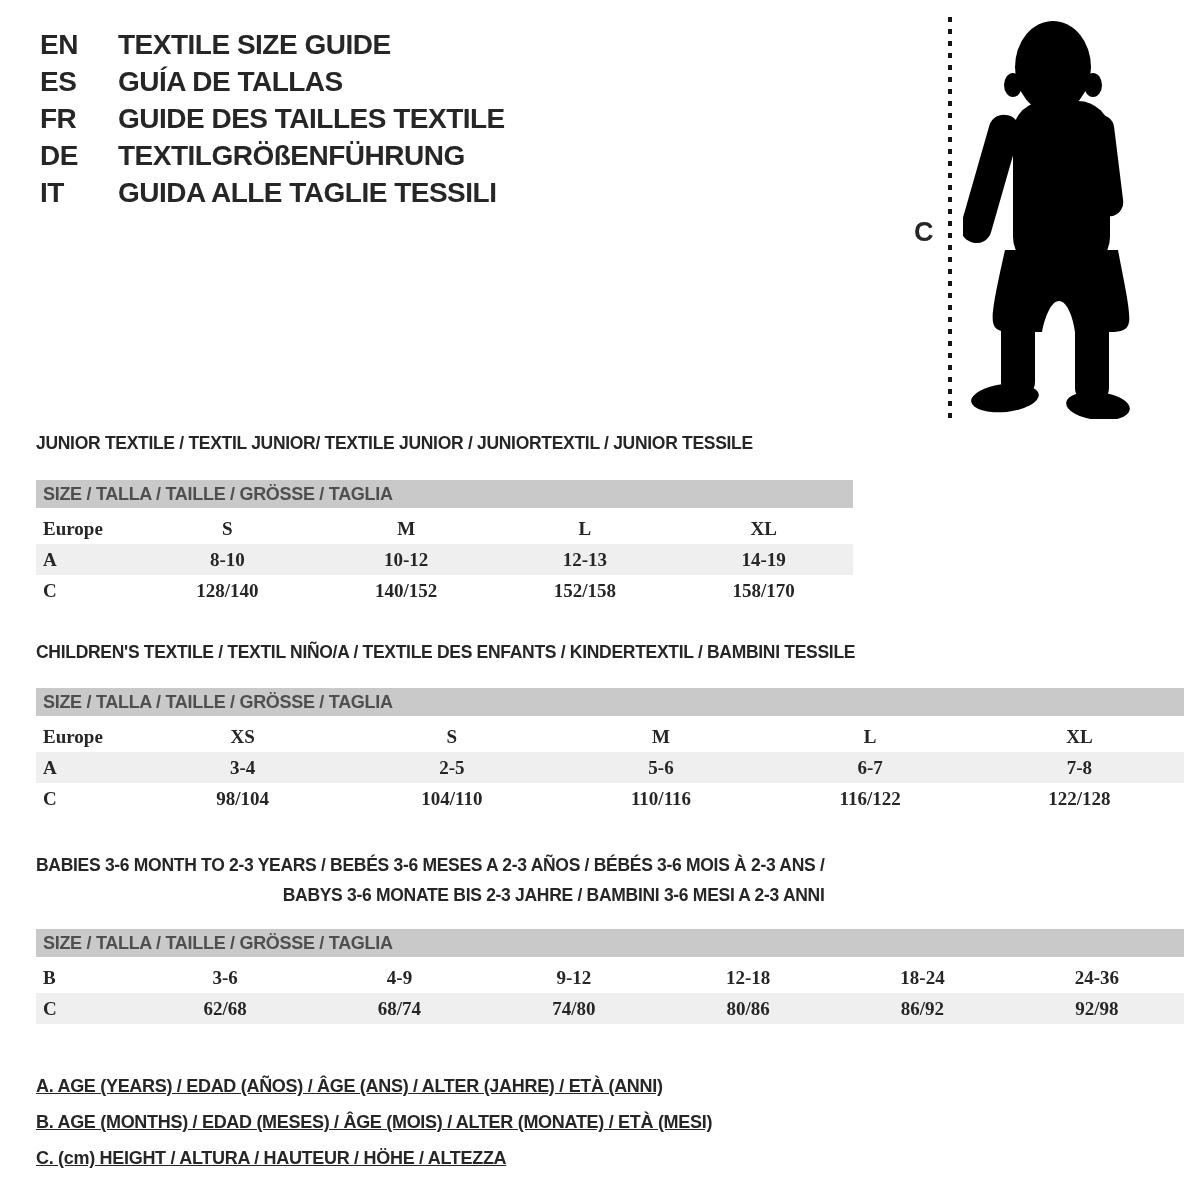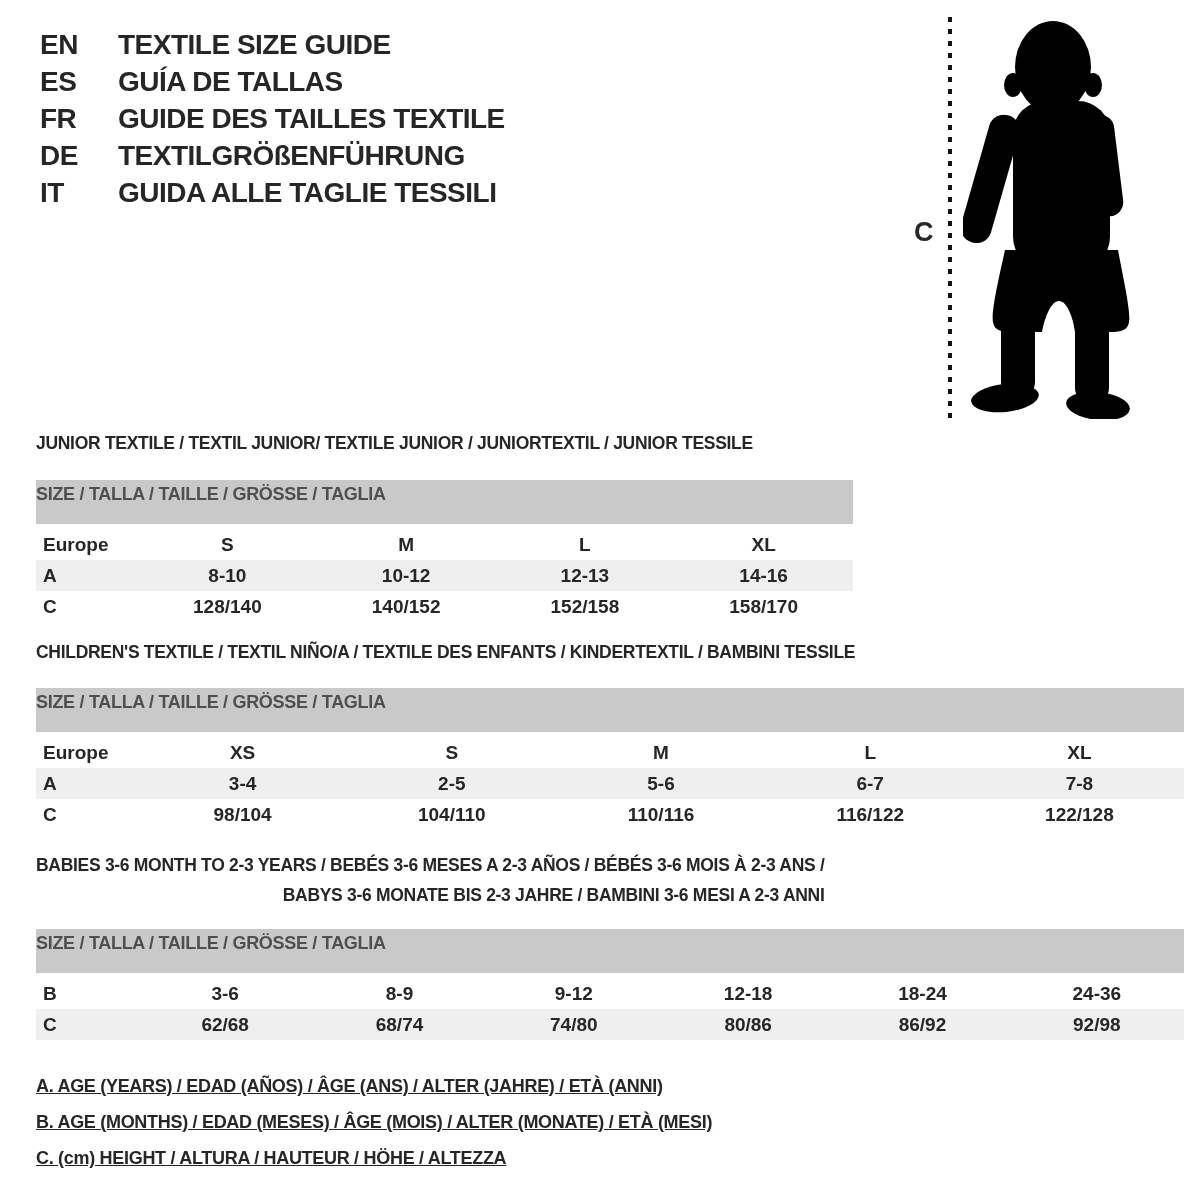--- a/index.html
+++ b/index.html
@@ -22,23 +22,23 @@
   
   .section-title{font-size:17.5px;letter-spacing:-0.3px;white-space:nowrap;text-align:right;}
   .title-junior{left:36px;top:433px;}
   .title-children{left:36px;top:642px;}
   .title-babies{left:36px;top:850px;line-height:30px;}
   
   .size-table{left:36px;}
   .t-junior{top:480px;width:817px;}
   .t-children{top:688px;width:1148px;}
   .t-babies{top:929px;width:1148px;}
-  .band{height:44px;line-height:28px;background:#c9c9c9;color:#4f4f4f;
-        font-size:18px;letter-spacing:-0.3px;margin-bottom:5px;white-space:nowrap;}
-  .row{display:flex;height:31px;line-height:31px;font-size:19px;}
+  .band{height:28px;line-height:28px;background:#c9c9c9;color:#4f4f4f;
+        padding-left:7px;font-size:18px;letter-spacing:-0.3px;margin-bottom:5px;white-space:nowrap;}
+  .row{display:flex;height:31px;line-height:31px;font-size:19px;font-family:Liberation Serif, serif;}
   .row.shaded{background:#efefef;}
   .row .label{width:95px;padding-left:7px;text-align:left;}
   .row .cell{flex:1;text-align:center;}
   
   .legend{left:36px;top:1068px;text-decoration:underline;}
   .legend-line{height:36px;line-height:36px;font-size:18px;letter-spacing:-0.3px;white-space:nowrap;}
 </style>
 </head>
 <body>
 
@@ -98,21 +98,21 @@
       <span class="cell">S</span>
       <span class="cell">M</span>
       <span class="cell">L</span>
       <span class="cell">XL</span>
     </div>
     <div class="row shaded">
       <span class="label">A</span>
       <span class="cell">8-10</span>
       <span class="cell">10-12</span>
       <span class="cell">12-13</span>
-      <span class="cell">14-16</span>
+      <span class="cell">14-19</span>
     </div>
     <div class="row">
       <span class="label">C</span>
       <span class="cell">128/140</span>
       <span class="cell">140/152</span>
       <span class="cell">152/158</span>
       <span class="cell">158/170</span>
     </div>
   </div>
 
@@ -147,21 +147,21 @@
 
   <div class="abs section-title title-babies">
     <div>BABIES 3-6 MONTH TO 2-3 YEARS / BEBÉS 3-6 MESES A 2-3 AÑOS / BÉBÉS 3-6 MOIS À 2-3 ANS /</div>
     <div>BABYS 3-6 MONATE BIS 2-3 JAHRE / BAMBINI 3-6 MESI A 2-3 ANNI</div>
   </div>
   <div class="abs size-table t-babies">
     <div class="band">SIZE / TALLA / TAILLE / GRÖSSE / TAGLIA</div>
     <div class="row">
       <span class="label">B</span>
       <span class="cell">3-6</span>
-      <span class="cell">8-9</span>
+      <span class="cell">4-9</span>
       <span class="cell">9-12</span>
       <span class="cell">12-18</span>
       <span class="cell">18-24</span>
       <span class="cell">24-36</span>
     </div>
     <div class="row shaded">
       <span class="label">C</span>
       <span class="cell">62/68</span>
       <span class="cell">68/74</span>
       <span class="cell">74/80</span>

